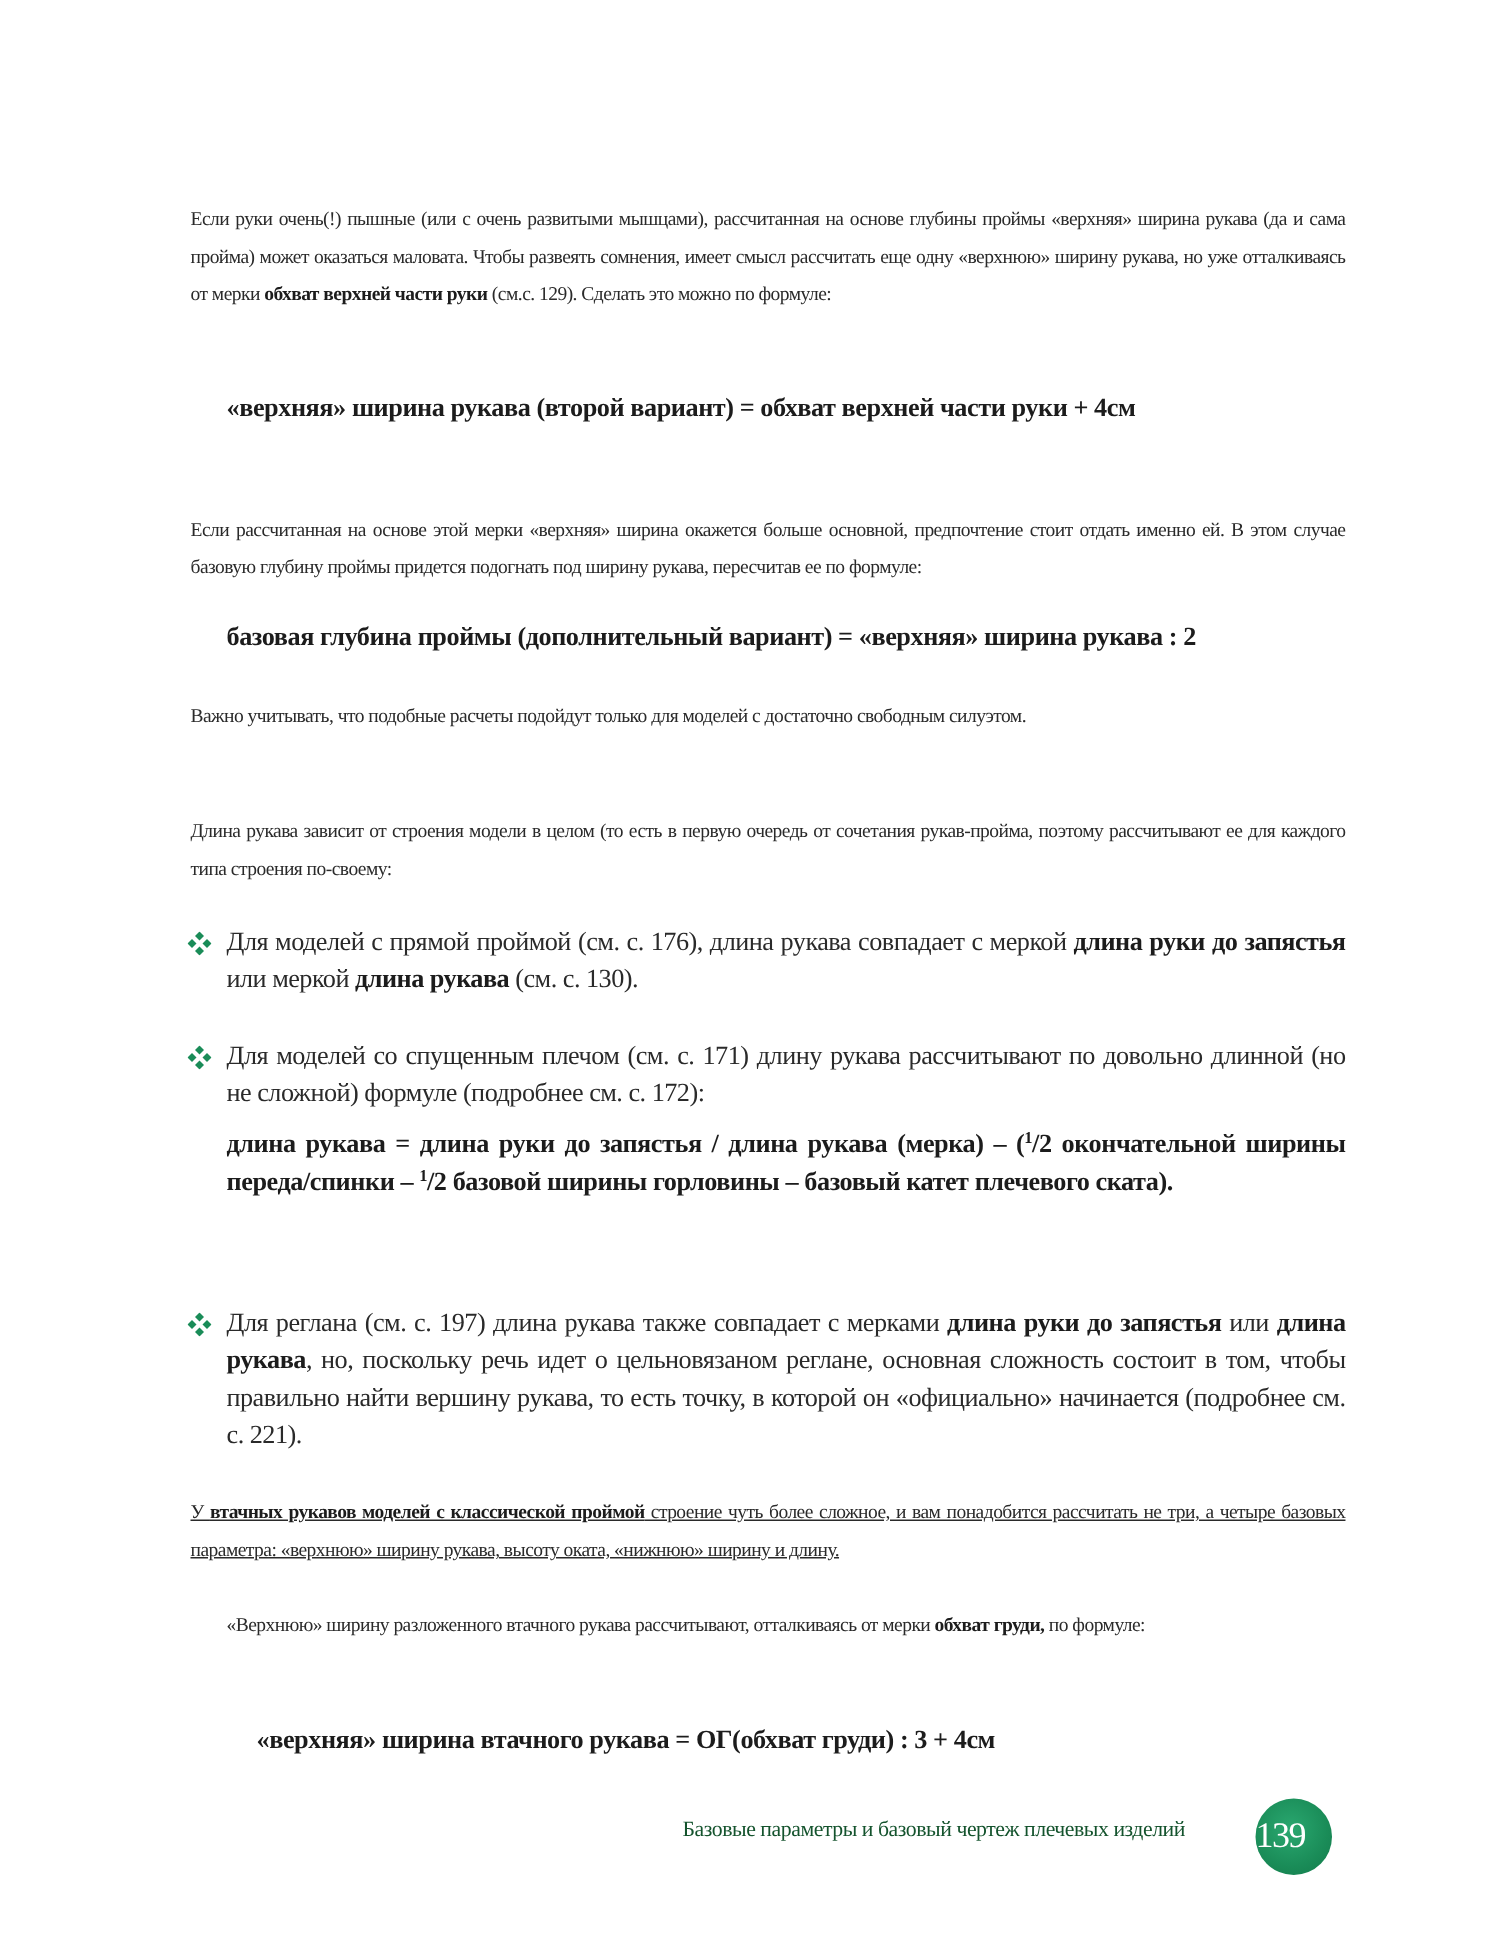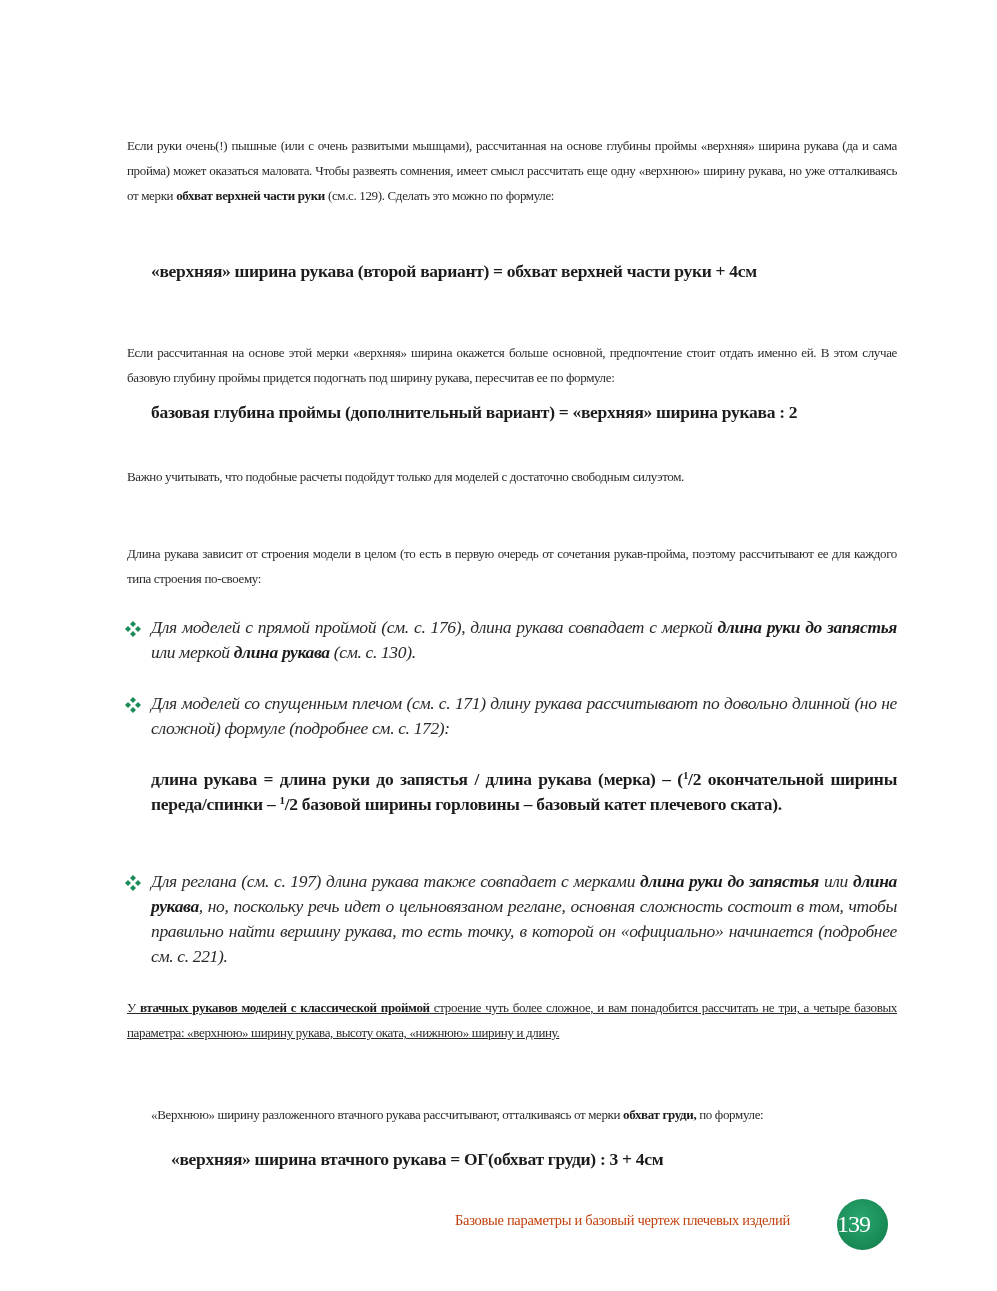--- a/index.html
+++ b/index.html
@@ -7,43 +7,43 @@
       font-family: "Liberation Serif", "DejaVu Serif", serif; color: #2a2a2a; }
     .page { position: absolute; left: 127px; top: 0; width: 770px; }
     .p { position: absolute; left: 0; width: 770px; font-size: 13px; line-height: 25px;
       text-align: justify; letter-spacing: -0.35px; }
     .b { font-weight: bold; color: #1c1c1c; }
     .formula { position: absolute; font-size: 17.5px; line-height: 25px; font-weight: bold;
       color: #1c1c1c; letter-spacing: -0.3px; }
     .bullet { position: absolute; left: 0; width: 770px; }
     .bullet .mark { position: absolute; left: -2px; top: 6px; width: 16px; height: 16px; }
     .bullet .text { margin-left: 24px; font-size: 17.5px; line-height: 25px; text-align: justify;
-      letter-spacing: -0.35px; font-style: italic; }
-    .indent { text-indent: 24px; margin-top: 32px; }
+      letter-spacing: -0.35px; }
+    .indent { text-indent: 24px; }
     sup { font-size: 11px; vertical-align: 6px; line-height: 0; }
     .footer-text { position: absolute; left: 455px; top: 1212px; font-size: 14.5px;
-      color: #c2410c; letter-spacing: -0.3px; }
+      color: #14532d; letter-spacing: -0.3px; }
     .page-badge { position: absolute; left: 837px; top: 1199px; width: 51px; height: 51px;
       border-radius: 50%; background: radial-gradient(circle at 45% 40%, #2aa870 0%, #1a8c58 60%, #137a4a 100%);
       display: flex; align-items: center; }
     .page-badge span { color: #ffffff; font-size: 24px; font-family: "Liberation Serif", serif;
       letter-spacing: -1px; }
   </style>
 </head>
 <body>
 
 <div class="page">
 
   <div class="p" style="top:133px;"><span>Если руки очень(!) пышные (или с очень развитыми мышцами), рассчитанная на основе глубины проймы «верхняя» ширина рукава (да и сама пройма) может оказаться  маловата. Чтобы развеять сомнения, имеет смысл рассчитать еще одну «верхнюю» ширину рукава, но уже отталкиваясь от мерки </span><span class="b">обхват верхней части руки</span><span> (см.с. 129).  Сделать это можно по формуле:</span></div>
 
   <div class="formula" style="top:259px; left:24px;">«верхняя» ширина рукава (второй вариант) = обхват верхней части руки + 4см</div>
 
   <div class="p" style="top:312px;margin-top:28px;">Если рассчитанная на основе этой мерки «верхняя» ширина окажется больше основной, предпочтение стоит отдать именно ей. В этом случае базовую глубину проймы придется подогнать под ширину рукава, пересчитав ее по формуле:</div>
 
-  <div class="formula" style="top:400px; left:24px;">базовая глубина проймы (дополнительный вариант) = «верхняя» ширина рукава : 2</div>
+  <div class="formula" style="top:412px; left:24px;">базовая глубина проймы (дополнительный вариант) = «верхняя» ширина рукава : 2</div>
 
   <div class="p" style="top:464px;font-family:Liberation Serif, serif;">Важно учитывать, что подобные расчеты подойдут только для моделей с достаточно свободным силуэтом.</div>
 
   <div class="p" style="top:541px;">Длина рукава зависит от строения модели в целом (то есть в первую очередь от сочетания рукав-пройма, поэтому рассчитывают ее для каждого типа строения по-своему:</div>
 
   <div class="bullet" style="top:615px;">
     <svg class="mark" viewBox="0 0 16 16">
       <g fill="#1a8c58">
         <path d="M8 0 L11 3 L8 6 L5 3 Z"></path>
           <path d="M8 10 L11 13 L8 16 L5 13 Z"></path>
@@ -59,21 +59,21 @@
       <g fill="#1a8c58">
         <path d="M8 0 L11 3 L8 6 L5 3 Z"></path>
           <path d="M8 10 L11 13 L8 16 L5 13 Z"></path>
         <path d="M0 8 L3 5 L6 8 L3 11 Z"></path>
           <path d="M10 8 L13 5 L16 8 L13 11 Z"></path>
       </g>
     </svg>
     <div class="text">Для моделей со спущенным плечом (см. с. 171) длину рукава рассчитывают по довольно длинной (но не сложной) формуле (подробнее см. с. 172):</div>
   </div>
 
-  <div class="formula" style="top:767px; left:24px; width:746px; text-align:justify;"><span>длина рукава = длина руки до запястья / длина рукава (мерка) – (</span><sup>1</sup><span>/2 окончательной ширины переда/спинки – </span><sup>1</sup><span>/2 базовой ширины горловины – базовый катет плечевого ската).</span></div>
+  <div class="formula" style="top:750px; left:24px; width:746px; text-align:justify;"><span>длина рукава = длина руки до запястья / длина рукава (мерка) – (</span><sup>1</sup><span>/2 окончательной ширины переда/спинки – </span><sup>1</sup><span>/2 базовой ширины горловины – базовый катет плечевого ската).</span></div>
 
   <div class="bullet" style="top:869px;">
     <svg class="mark" viewBox="0 0 16 16">
       <g fill="#1a8c58">
         <path d="M8 0 L11 3 L8 6 L5 3 Z"></path>
           <path d="M8 10 L11 13 L8 16 L5 13 Z"></path>
         <path d="M0 8 L3 5 L6 8 L3 11 Z"></path>
           <path d="M10 8 L13 5 L16 8 L13 11 Z"></path>
       </g>
     </svg>

